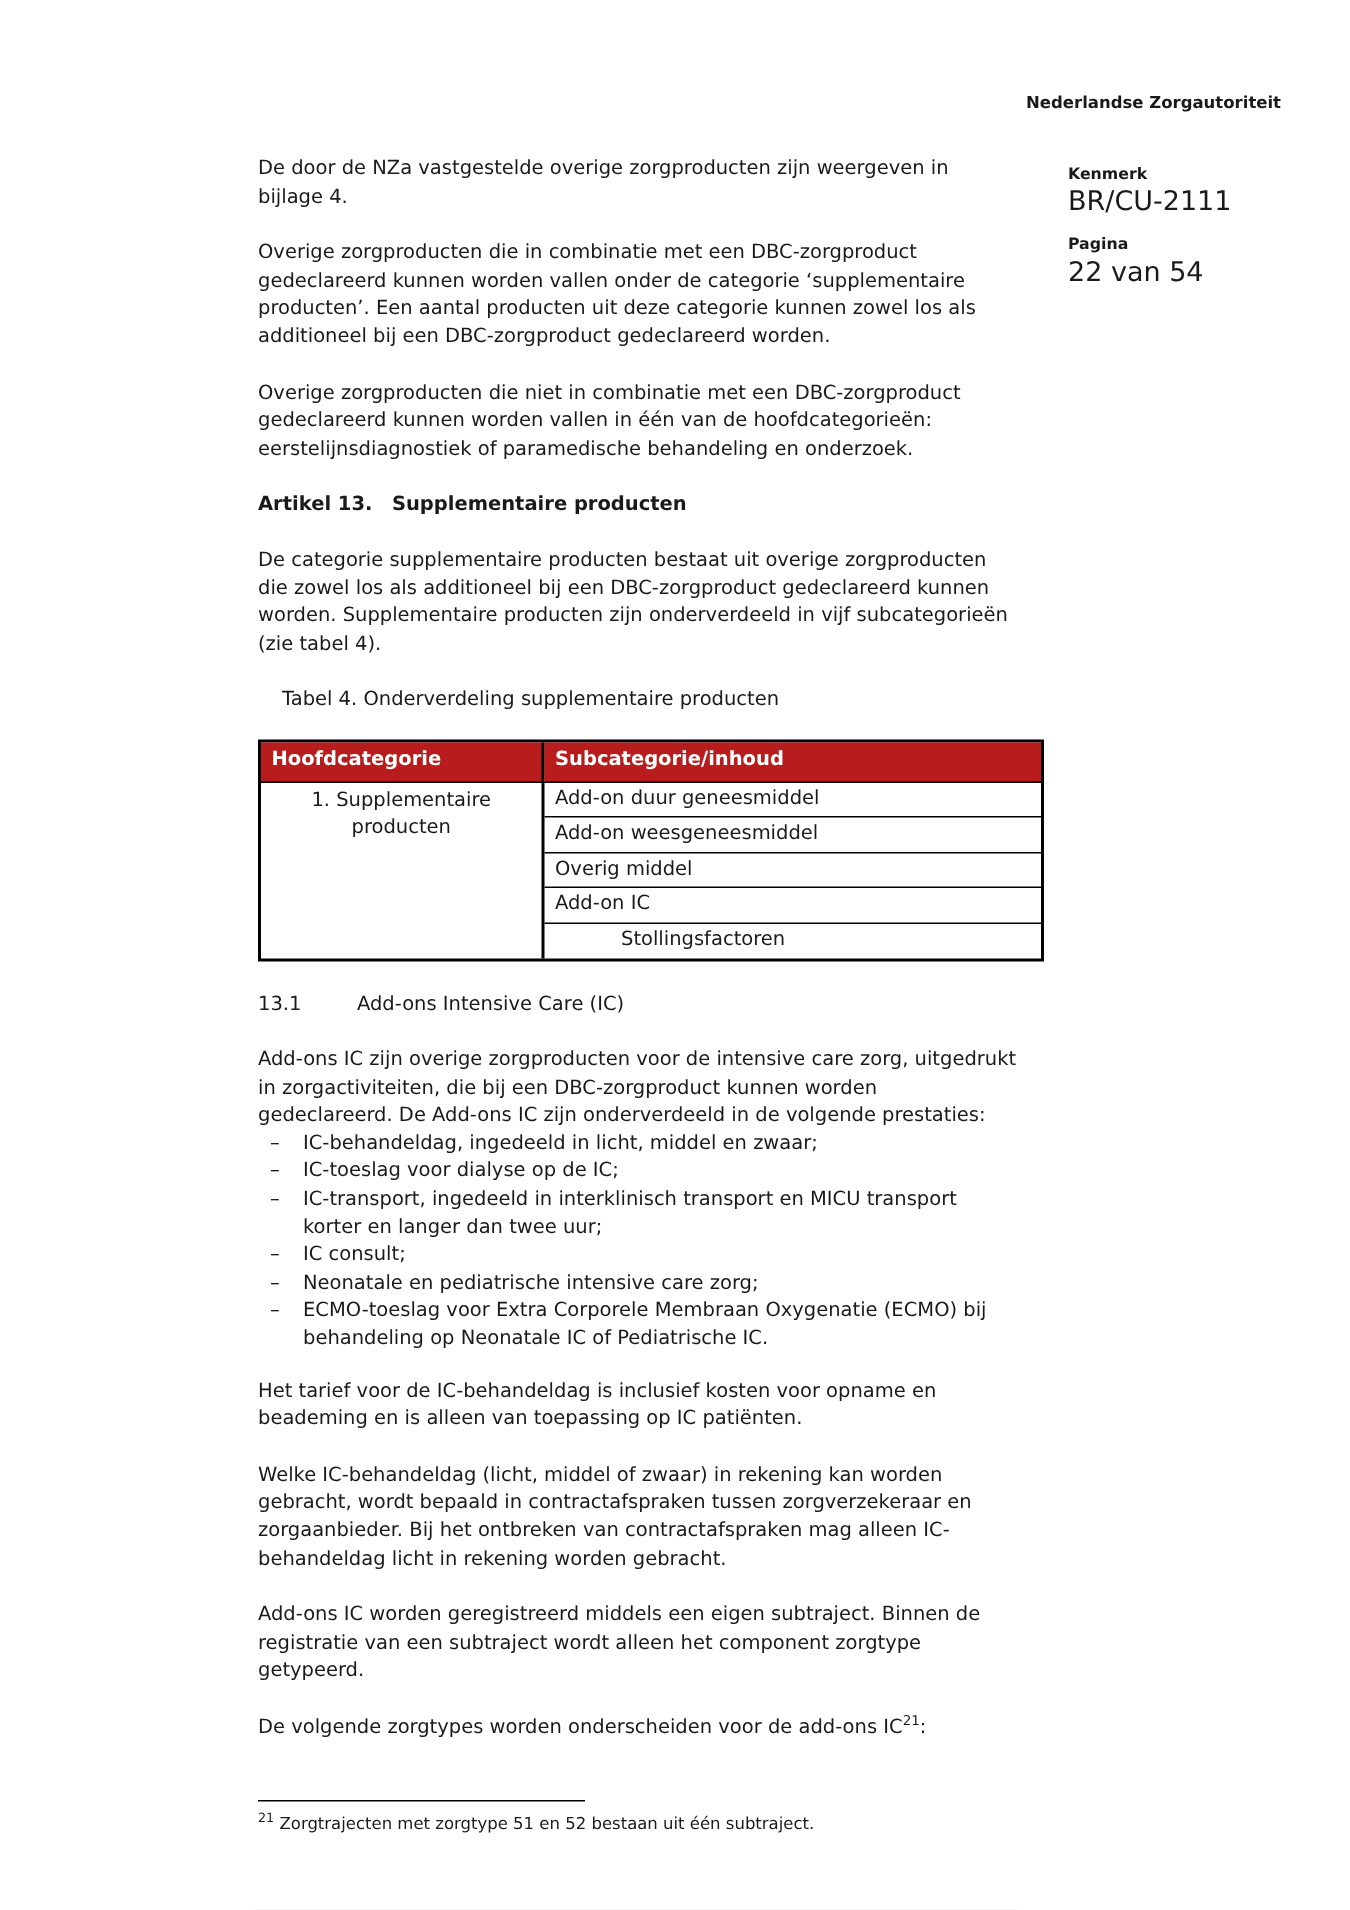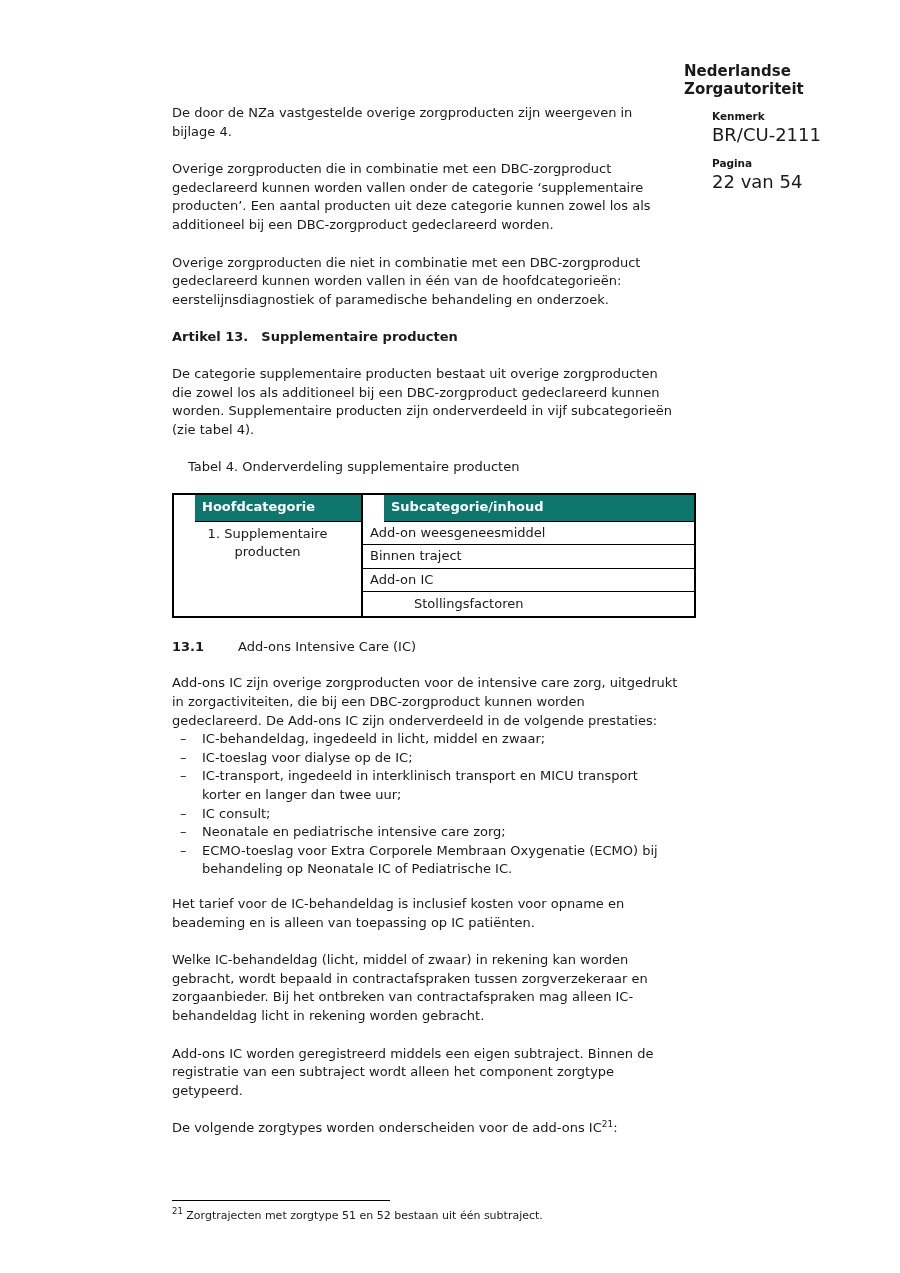--- a/index.html
+++ b/index.html
@@ -8,46 +8,46 @@
     width:900px; height:1273px;
     margin:0 auto;
     background:#ffffff;
     font-family:"DejaVu Sans","Liberation Sans",sans-serif;
     color:#1a1a1a;
     overflow:hidden;
   }
   
   .brand {
     position:absolute; left:684px; top:62px;
-    font-size:15px; font-weight:bold; letter-spacing:0;
+    font-size:11px; font-weight:bold; letter-spacing:0;
   }
   
   .sidebar { position:absolute; left:712px; top:110px; width:150px; }
   .meta-label { font-size:10.5px; font-weight:bold; margin:0 0 2px 0; }
   .meta-value { font-size:18px; margin:0 0 12px 0; }
   
   .content {
     position:absolute; left:172px; top:104px; width:506px;
     font-size:13px; line-height:18.6px;
   }
   .content p { margin:0 0 19px 0; }
   .h-artikel { font-weight:bold; margin:17px 0 18px 0; }
   .h-artikel .num { display:inline-block; margin-right:13px; }
   .h-sub { margin:0 0 18px 0; }
-  .h-sub .num { display:inline-block; width:66px; font-weight:bold; }
+  .h-sub .num { display:inline-block; width:66px; font-weight:normal; }
   .caption { margin:16px !important; }
   
   .tbl {
     width:520px; margin:0 0 20px 0;
     display:grid; grid-template-columns:189px 1fr;
     border:2px solid #000;
   }
   .tbl .th {
-    background:#0f766e; color:#ffffff; font-weight:bold;
-    padding:3px 7px 4px 7px; border-bottom:1px solid #000;margin-left:21px;
+    background:#b91c1c; color:#ffffff; font-weight:bold;
+    padding:3px 7px 4px 7px; border-bottom:1px solid #000;
   }
   .tbl .th.c1 { border-right:2px solid #000; }
   .tbl .cat {
     grid-column:1; grid-row:2 / span 5;
     border-right:2px solid #000;
     padding:3px 7px;
     text-align:center;
   }
   .tbl .sub {
     grid-column:2; height:23.6px;
@@ -93,22 +93,23 @@
     </div>
 
     <p>De categorie supplementaire producten bestaat uit overige zorgproducten die zowel los als additioneel bij een DBC-zorgproduct gedeclareerd kunnen worden. Supplementaire producten zijn onderverdeeld in vijf subcategorieën (zie tabel 4).</p>
 
     <p class="caption">Tabel 4. Onderverdeling supplementaire producten</p>
 
     <div class="tbl">
       <div class="th c1">Hoofdcategorie</div>
       <div class="th">Subcategorie/inhoud</div>
       <div class="cat">1. Supplementaire producten</div>
+      <div class="sub">Add-on duur geneesmiddel</div>
       <div class="sub">Add-on weesgeneesmiddel</div>
-      <div class="sub">Binnen traject</div>
+      <div class="sub">Overig middel</div>
       <div class="sub">Add-on IC</div>
       <div class="sub last">Stollingsfactoren</div>
     </div>
 
     <div class="h-sub">
       <span class="num">13.1</span><span>Add-ons Intensive Care (IC)</span>
     </div>
 
     <p style="margin-bottom:0;">Add-ons IC zijn overige zorgproducten voor de intensive care zorg, uitgedrukt in zorgactiviteiten, die bij een DBC-zorgproduct kunnen worden gedeclareerd. De Add-ons IC zijn onderverdeeld in de volgende prestaties:</p>
 

